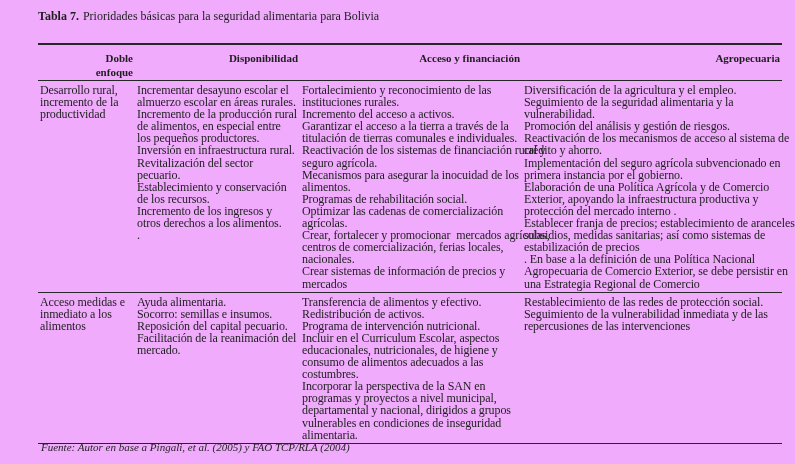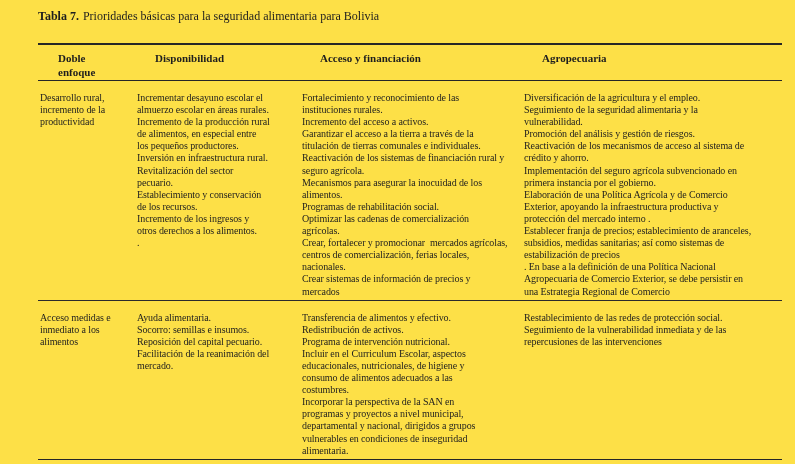--- a/index.html
+++ b/index.html
@@ -1,40 +1,40 @@
 <!DOCTYPE html>
 <html><head>
 <meta charset="utf-8">
 <style>
   html,body{margin:0;padding:0;background:#ffffff;}
   .page{
     width:795px;height:464px;position:relative;overflow:hidden;
-    background:#fde047;color:#1e1e1e;
+    background:#f0abfc;color:#1e1e1e;
     font-family:"Liberation Serif", serif;
   }
   .doc-title{
     position:absolute;left:38px;top:9px;
     font-size:12px;line-height:14px;white-space:nowrap;
   }
   .doc-title .ttl-label{font-weight:bold;margin-right:4px;}
   table.prio{
     position:absolute;left:38px;top:43px;width:744px;
     border-collapse:collapse;table-layout:fixed;
   }
   th{
     font-weight:bold;font-size:11px;line-height:14px;
-    text-align:left;vertical-align:top;white-space:pre;
+    text-align:right;vertical-align:top;white-space:pre;
     padding:6px 2px 1px 20px;
     border-top:2px solid #262626;
     border-bottom:1.5px solid #262626;
   }
   td{
-    font-size:10px;line-height:12.1px;letter-spacing:-0.1px;
+    font-size:12px;line-height:12.1px;letter-spacing:-0.1px;
     vertical-align:top;white-space:pre;
-    padding:11px 6px 2px 2px;
+    padding:3px 6px 2px 2px;
   }
   tr.row-1 td{border-bottom:1.2px solid #2b2b2b;}
   tr.row-2 td{border-bottom:1.7px solid #262626;}
   .source-note{
     position:absolute;left:41px;top:441px;
     font-size:11px;font-style:italic;white-space:nowrap;color:#242424;
   }
 </style>
 </head>
 <body>
@@ -135,14 +135,15 @@
 departamental y nacional, dirigidos a grupos
 vulnerables en condiciones de inseguridad
 alimentaria.</td>
         <td>Restablecimiento de las redes de protección social.
 Seguimiento de la vulnerabilidad inmediata y de las
 repercusiones de las intervenciones</td>
       </tr>
     </tbody>
   </table>
 
+  <div class="source-note">Fuente: Autor en base a  Pingali, et al. (2005) y FAO TCP/RLA (2004)</div>
 
 </div>
 
 </body></html>

